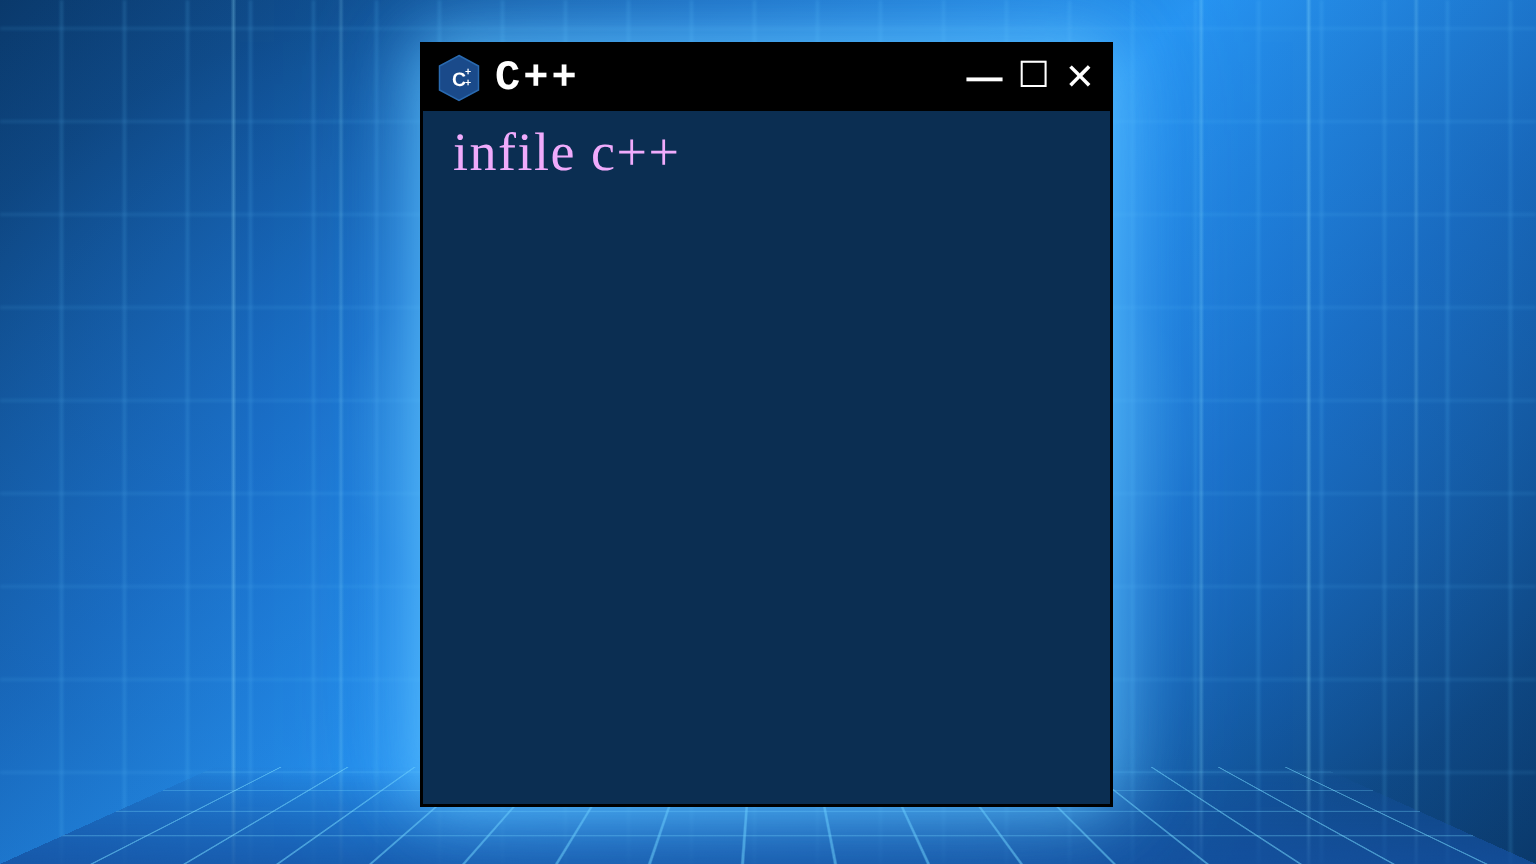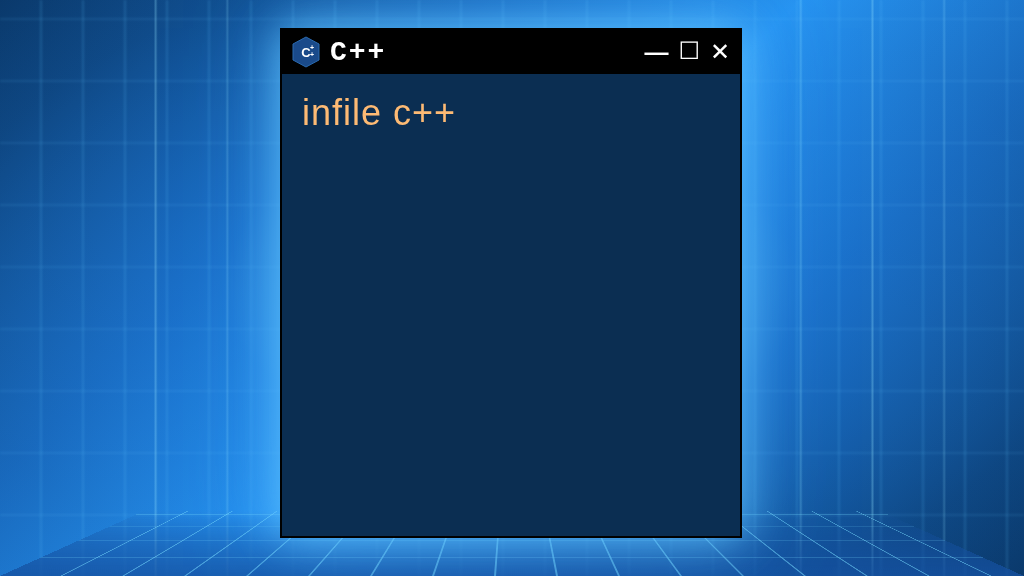--- a/index.html
+++ b/index.html
@@ -117,23 +117,23 @@
       cursor: pointer;
       font-family: Arial, sans-serif;
     }
     .min-btn { font-weight: bold; }
     .max-btn { font-size: 18px; position: relative; top: -1px; }
     .close-btn { font-size: 24px; }
     
     .window-body {
       background: #0b2e52;
       height: calc(100% - 44px);
-      padding: 18px 20px;
-      color: #fdba74;
-      font-family: Liberation Sans, sans-serif;
+      padding: 6px 20px;
+      color: #f0abfc;
+      font-family: Liberation Serif, serif;
       font-size: 36px;
       letter-spacing: 1px;
     }
   </style>
 </head>
 <body>
 
 <div class="bg-glow"></div>
 <div class="bg-circuit"></div>
 <div class="bg-vertical-lines"></div>

